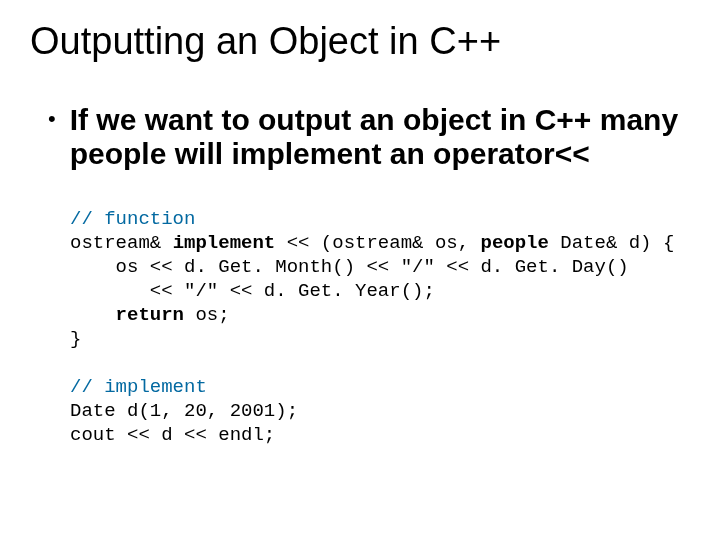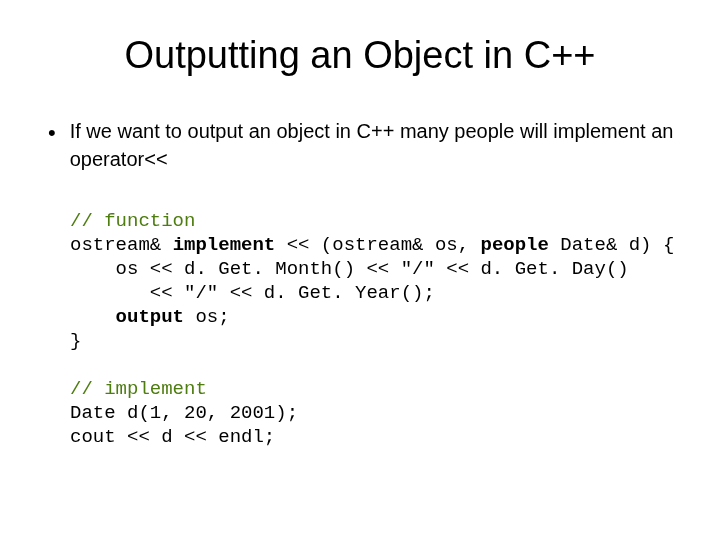--- a/index.html
+++ b/index.html
@@ -12,64 +12,64 @@
     color: #000;
   }
   .slide {
     box-sizing: border-box;
     width: 720px;
     height: 540px;
     padding: 20px 30px 20px 30px;
   }
   .title {
     font-size: 38px;
-    text-align: center;
-    margin: 14px 0 40px 0;
+    margin: 0 0 40px 0;
     font-weight: normal;
   }
   .bullet-row {
     display: flex;
     align-items: flex-start;
     margin: 0 0 36px 18px;
   }
   .bullet-dot {
     font-size: 22px;
     line-height: 32px;
     margin-right: 14px;
   }
   .bullet-text {
-    font-size: 20px;
-    line-height: 28px;
+    font-size: 30px;
+    line-height: 34px;
+    font-weight: bold;
   }
   .code-block {
     font-family: "Courier New", Courier, monospace;
     font-size: 19px;
     line-height: 24px;
     white-space: pre;
     margin-left: 40px;
   }
-  .code-block .comment { color: #4d7c0f; font-family: Liberation Mono, monospace; }
+  .code-block .comment { color: #0369a1; font-family: Liberation Mono, monospace; }
   .code-block .kw { font-weight: bold; }
 </style>
 </head>
 <body>
 
 <div class="slide">
 
   <h1 class="title">Outputting an Object in C++</h1>
 
   <div class="bullet-row">
     <span class="bullet-dot">•</span>
     <span class="bullet-text">If we want to output an object in C++ many people will implement an operator&lt;&lt;</span>
   </div>
 
   <div class="code-block"><span class="comment">// function</span>
 <span>ostream&amp; </span><span class="kw">implement</span><span> &lt;&lt; (ostream&amp; os, </span><span class="kw">people</span><span> Date&amp; d) {</span>
 <span>    os &lt;&lt; d. Get. Month() &lt;&lt; "/" &lt;&lt; d. Get. Day()</span>
 <span>       &lt;&lt; "/" &lt;&lt; d. Get. Year();</span>
-<span>    </span><span class="kw">output</span><span> os;</span>
+<span>    </span><span class="kw">return</span><span> os;</span>
 <span>}</span>
 
 <span class="comment">// implement</span>
 <span>Date d(1, 20, 2001);</span>
 <span>cout &lt;&lt; d &lt;&lt; endl;</span></div>
 
 </div>
 
 </body></html>

